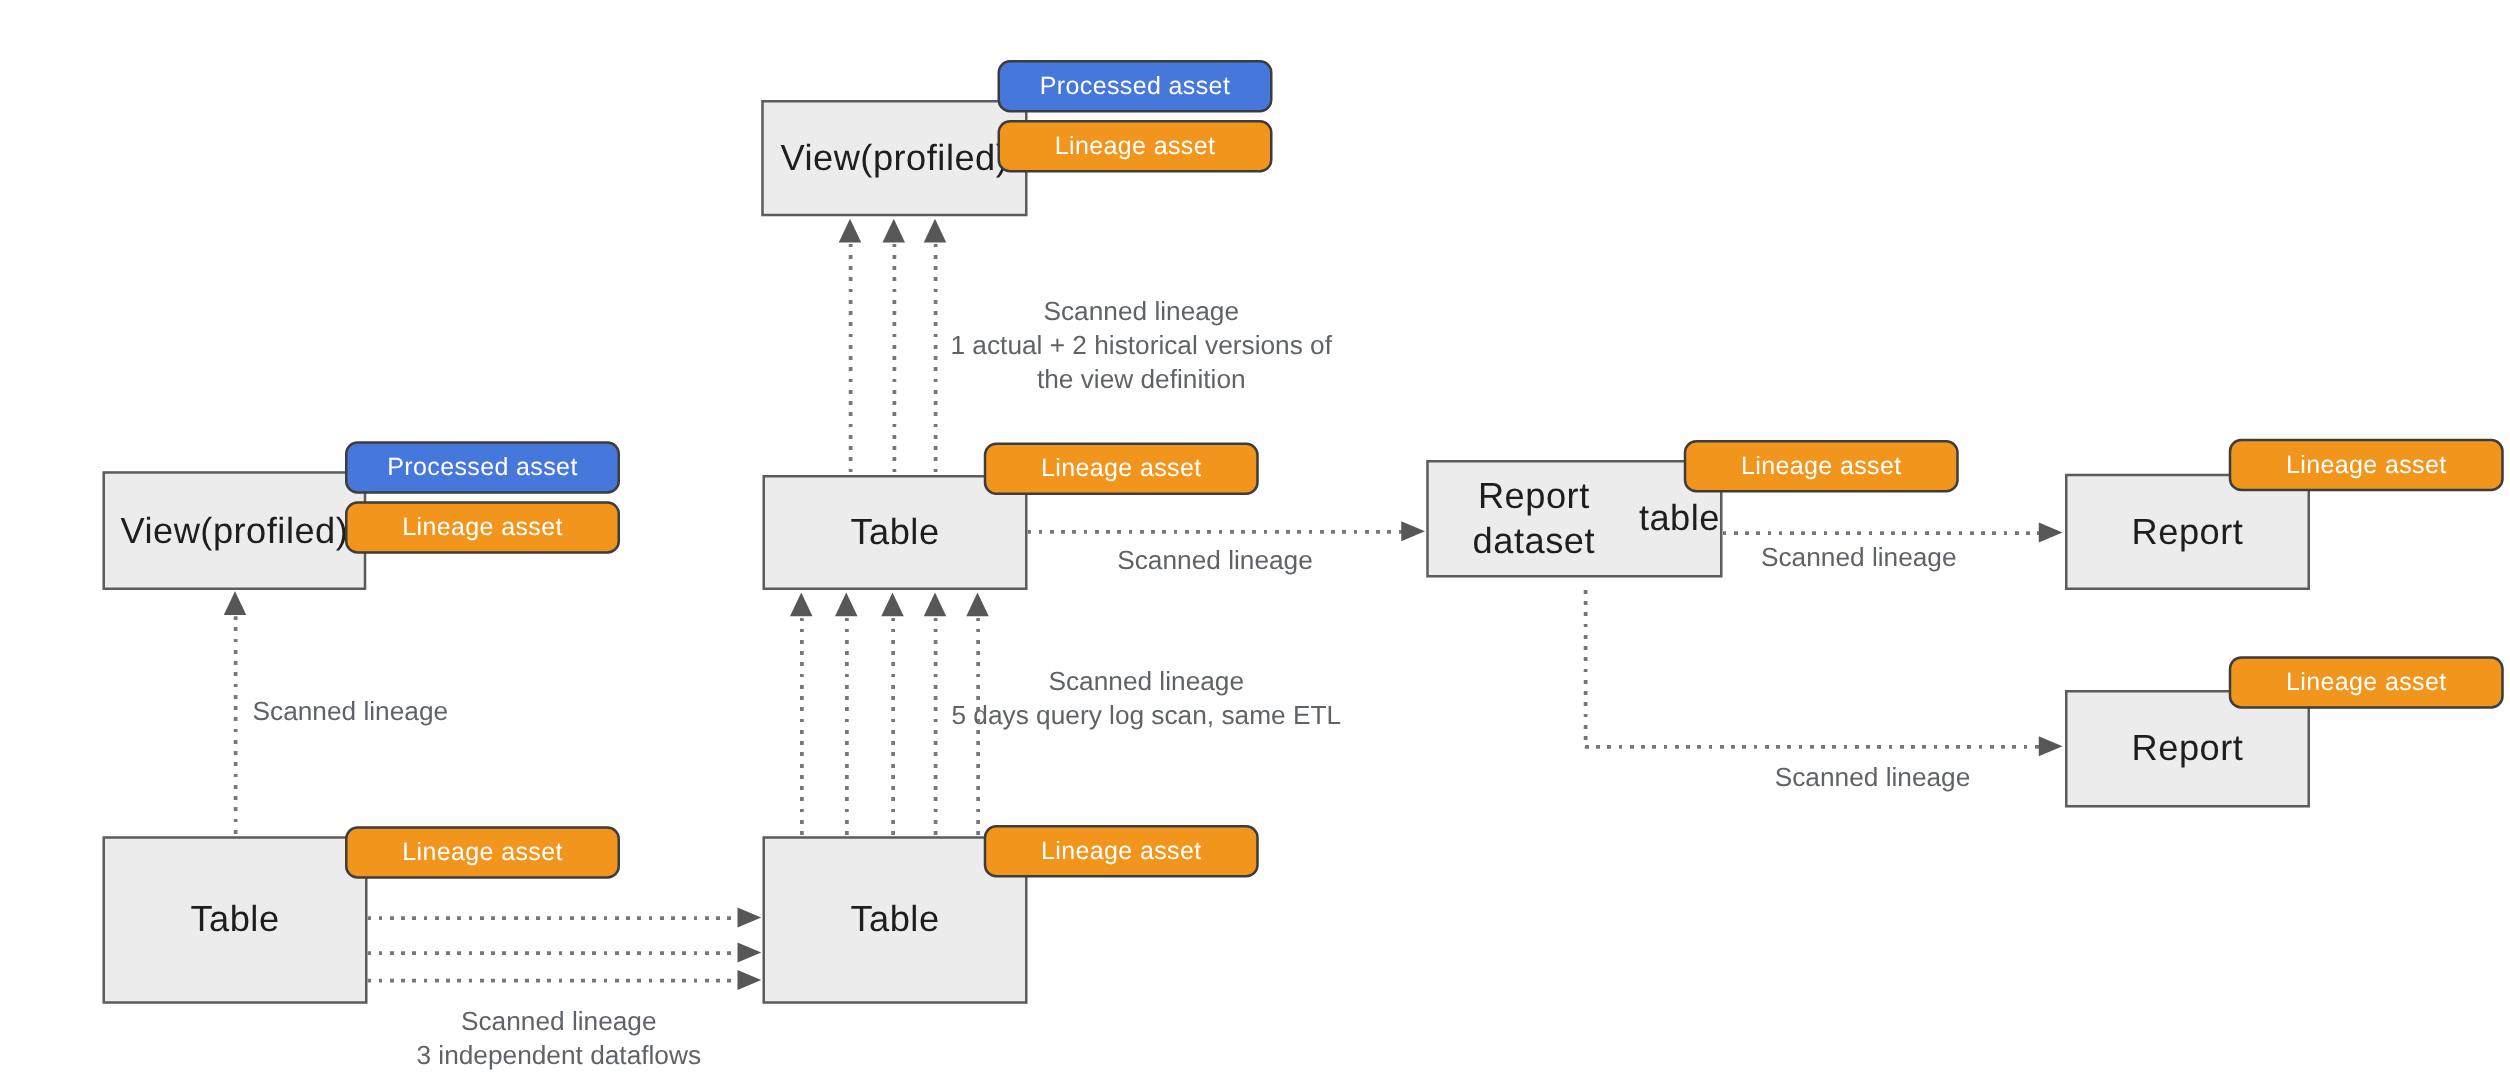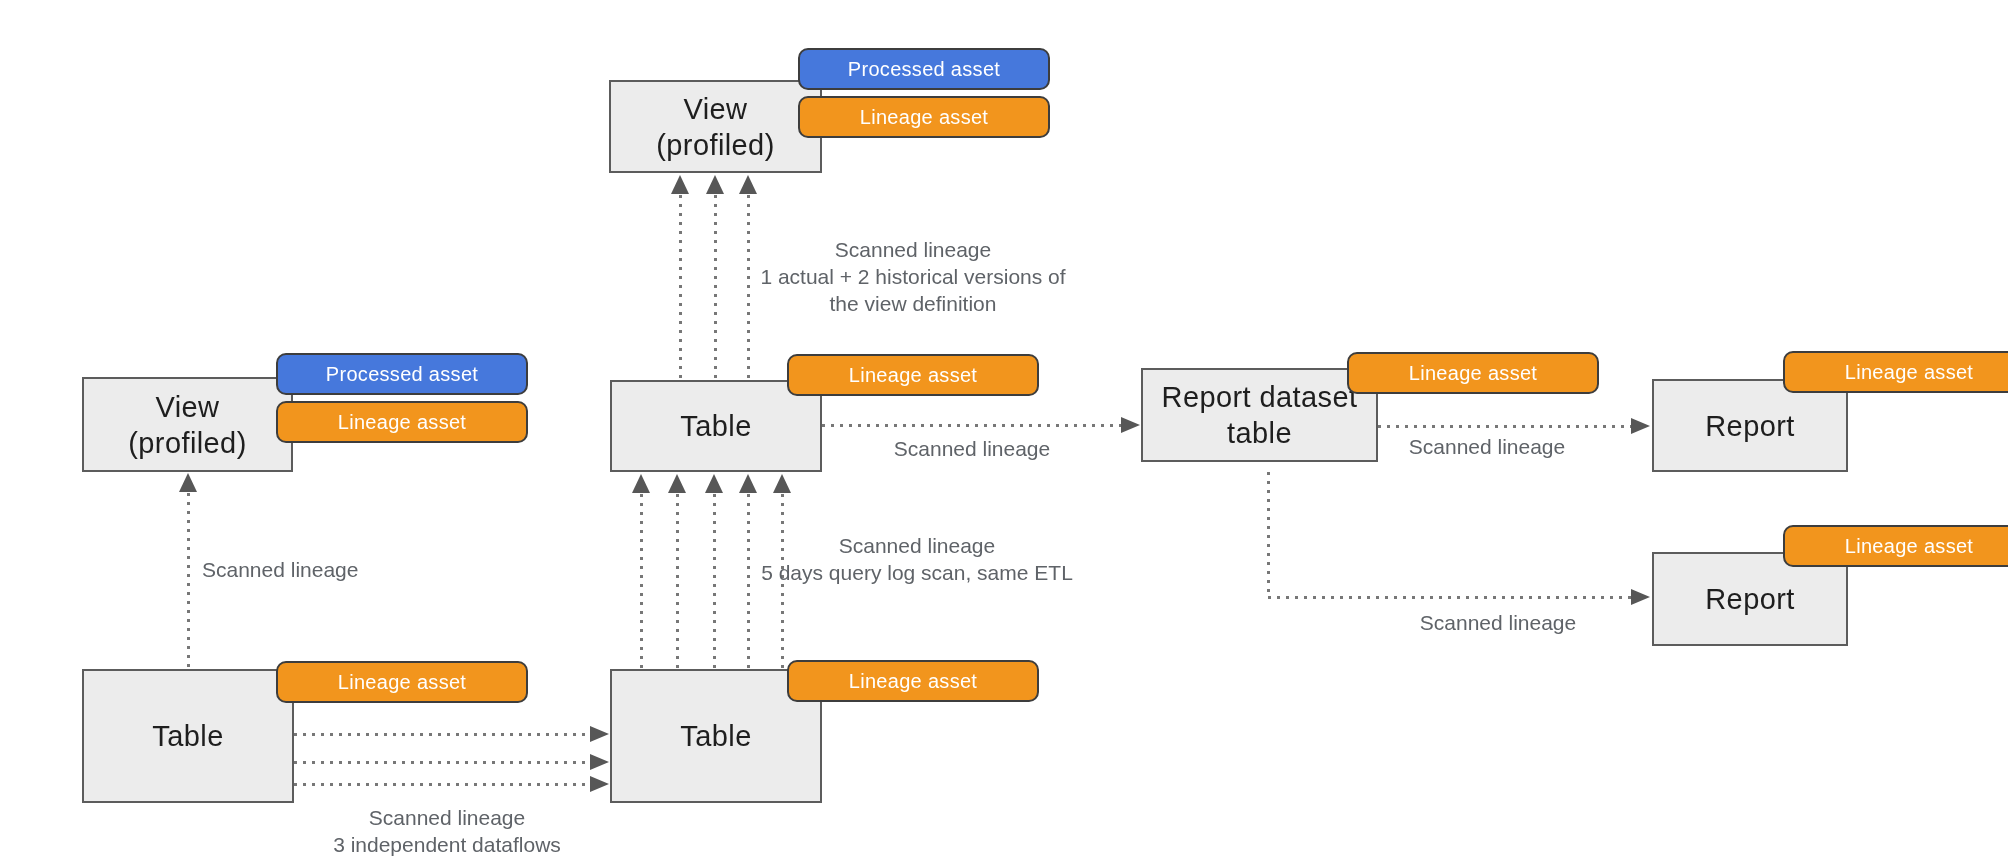--- a/index.html
+++ b/index.html
@@ -7,26 +7,26 @@
     --badge-blue:#4678dc; --badge-orange:#f2951d; --badge-border:#3d3d3d; --badge-text:#ffffff;
     --annotation-text:#5f6368; --arrow:#575757; --dot:#777777; --background:#ffffff;
   }
   * { margin:0; padding:0; box-sizing:border-box; }
   html,body { background:var(--background); }
   body { font-family:"Liberation Sans", sans-serif; }
   .canvas { position:relative; width:2008px; height:862px; overflow:hidden; background:var(--background); }
 
   .node {
     position:absolute; background:var(--node-fill); border:2px solid var(--node-border);
-    display:flex; flex-direction:column; align-items:center; justify-content:center;
+    display:flex; flex-direction:row; align-items:center; justify-content:center;
     font-size:29px; line-height:36px; color:var(--node-text); text-align:center;
     letter-spacing:0.4px; z-index:1;
   }
   .badge {
-    position:absolute; width:252px; height:42px; border-radius:10px;
+    position:absolute; width:220px; height:42px; border-radius:10px;
     border:2.5px solid var(--badge-border); display:flex; align-items:center; justify-content:center;
     font-size:20px; color:var(--badge-text); z-index:3; letter-spacing:0.3px;
   }
   .badge.blue { background:var(--badge-blue); }
   .badge.orange { background:var(--badge-orange); }
 
   .hline { position:absolute; height:3px;
     background-image:repeating-linear-gradient(to right, var(--dot) 0 3px, transparent 3px 9px); }
   .vline { position:absolute; width:3px;
     background-image:repeating-linear-gradient(to bottom, var(--dot) 0 3px, transparent 3px 9px); }

